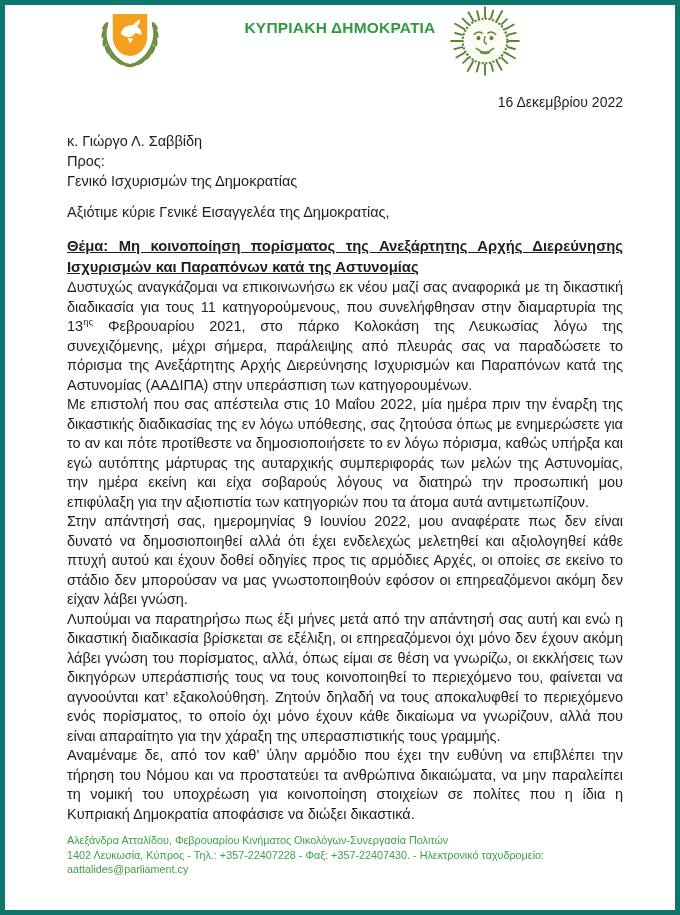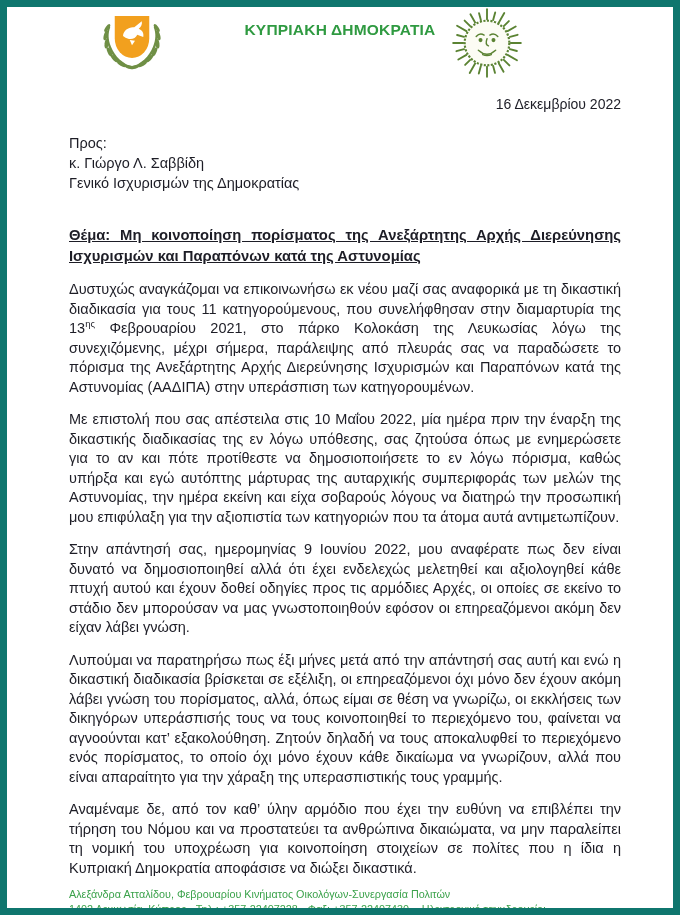--- a/index.html
+++ b/index.html
@@ -1,42 +1,42 @@
 <!DOCTYPE html>
 <html><head>
 <meta charset="utf-8">
 <style>
   * { margin:0; padding:0; box-sizing:border-box; }
   html,body { background:#ffffff; }
   .page {
     width:680px; height:915px; background:#ffffff;
-    border:7px solid #0f766e;
+    border:5px solid #0f766e;
     font-family:"Liberation Sans","DejaVu Sans",sans-serif;
     color:#1d1d26;
     position:relative;
     padding:0 52px 0 62px;
     overflow:hidden;
   }
   .header { position:relative; height:72px; margin:0 -52px 0 -62px; }
   .coat-wrap { position:absolute; left:85px; top:6px; width:80px; height:60px; }
   .sun-wrap  { position:absolute; left:438px; top:0px; width:84px; height:72px; }
   .header-title {
     position:absolute; left:0; right:0; top:13px;
     text-align:center; color:#2f9a41; font-weight:bold;
     font-size:15.5px; line-height:19px; letter-spacing:0.2px;
   }
   .date-line { text-align:right; margin-top:17px; font-size:14px; }
   .recipient { margin-top:21px; font-size:14.5px; line-height:20px; }
   .salutation { margin-top:13px; font-size:14.5px; }
   .subject {
-    margin-top:32px; font-size:14.8px; font-weight:bold;
+    margin-top:16px; font-size:14.8px; font-weight:bold;
     text-decoration:underline; text-align:justify; text-align-last:left;
     line-height:21px;
   }
-  p.body-par { margin-top:13px; font-size:14.5px; line-height:19.5px; text-align:justify; text-align-last:left; }
+  p.body-par { font-size:14.5px; line-height:19.5px; text-align:justify; text-align-last:left; }
   p.body-par sup { font-size:9.5px; line-height:0; }
   .footer { margin-top:9px; color:#3ba24b; font-size:10.8px; line-height:14.5px; }
   svg { display:block; width:100%; height:100%; }
 </style>
 </head>
 <body>
 
 <div class="page">
 
   <div class="header">
@@ -114,25 +114,26 @@
           <path d="M38,60 q12,11 24,0"></path>
           <path d="M44,66 q6,3 12,0"></path>
         </g>
       </svg>
     </div>
   </div>
 
   <div class="date-line">16 Δεκεμβρίου 2022</div>
 
   <div class="recipient">
+    <div>κ. Γιώργο Λ. Σαββίδη</div>
     <div>Προς:</div>
-    <div>κ. Γιώργο Λ. Σαββίδη</div>
     <div>Γενικό Ισχυρισμών της Δημοκρατίας</div>
   </div>
 
+  <div class="salutation">Αξιότιμε κύριε Γενικέ Εισαγγελέα της Δημοκρατίας,</div>
 
   <p class="subject">Θέμα: Μη κοινοποίηση πορίσματος της Ανεξάρτητης Αρχής Διερεύνησης Ισχυρισμών και Παραπόνων κατά της Αστυνομίας</p>
 
   <p class="body-par"><span>Δυστυχώς αναγκάζομαι να επικοινωνήσω εκ νέου μαζί σας αναφορικά με τη δικαστική διαδικασία για τους 11 κατηγορούμενους, που συνελήφθησαν στην διαμαρτυρία της 13</span><sup>ης</sup><span> Φεβρουαρίου 2021, στο πάρκο Κολοκάση της Λευκωσίας λόγω της συνεχιζόμενης, μέχρι σήμερα, παράλειψης από πλευράς σας να παραδώσετε το πόρισμα της Ανεξάρτητης Αρχής Διερεύνησης Ισχυρισμών και Παραπόνων κατά της Αστυνομίας (ΑΑΔΙΠΑ) στην υπεράσπιση των κατηγορουμένων.</span></p>
 
   <p class="body-par">Με επιστολή που σας απέστειλα στις 10 Μαΐου 2022, μία ημέρα πριν την έναρξη της δικαστικής διαδικασίας της εν λόγω υπόθεσης, σας ζητούσα όπως με ενημερώσετε για το αν και πότε προτίθεστε να δημοσιοποιήσετε το εν λόγω πόρισμα, καθώς υπήρξα και εγώ αυτόπτης μάρτυρας της αυταρχικής συμπεριφοράς των μελών της Αστυνομίας, την ημέρα εκείνη και είχα σοβαρούς λόγους να διατηρώ την προσωπική μου επιφύλαξη για την αξιοπιστία των κατηγοριών που τα άτομα αυτά αντιμετωπίζουν.</p>
 
   <p class="body-par">Στην απάντησή σας, ημερομηνίας 9 Ιουνίου 2022, μου αναφέρατε πως δεν είναι δυνατό να δημοσιοποιηθεί αλλά ότι έχει ενδελεχώς μελετηθεί και αξιολογηθεί κάθε πτυχή αυτού και έχουν δοθεί οδηγίες προς τις αρμόδιες Αρχές, οι οποίες σε εκείνο το στάδιο δεν μπορούσαν να μας γνωστοποιηθούν εφόσον οι επηρεαζόμενοι ακόμη δεν είχαν λάβει γνώση.</p>
 
   <p class="body-par">Λυπούμαι να παρατηρήσω πως έξι μήνες μετά από την απάντησή σας αυτή και ενώ η δικαστική διαδικασία βρίσκεται σε εξέλιξη, οι επηρεαζόμενοι όχι μόνο δεν έχουν ακόμη λάβει γνώση του πορίσματος, αλλά, όπως είμαι σε θέση να γνωρίζω, οι εκκλήσεις των δικηγόρων υπεράσπισής τους να τους κοινοποιηθεί το περιεχόμενο του, φαίνεται να αγνοούνται κατ’ εξακολούθηση. Ζητούν δηλαδή να τους αποκαλυφθεί το περιεχόμενο ενός πορίσματος, το οποίο όχι μόνο έχουν κάθε δικαίωμα να γνωρίζουν, αλλά που είναι απαραίτητο για την χάραξη της υπερασπιστικής τους γραμμής.</p>

